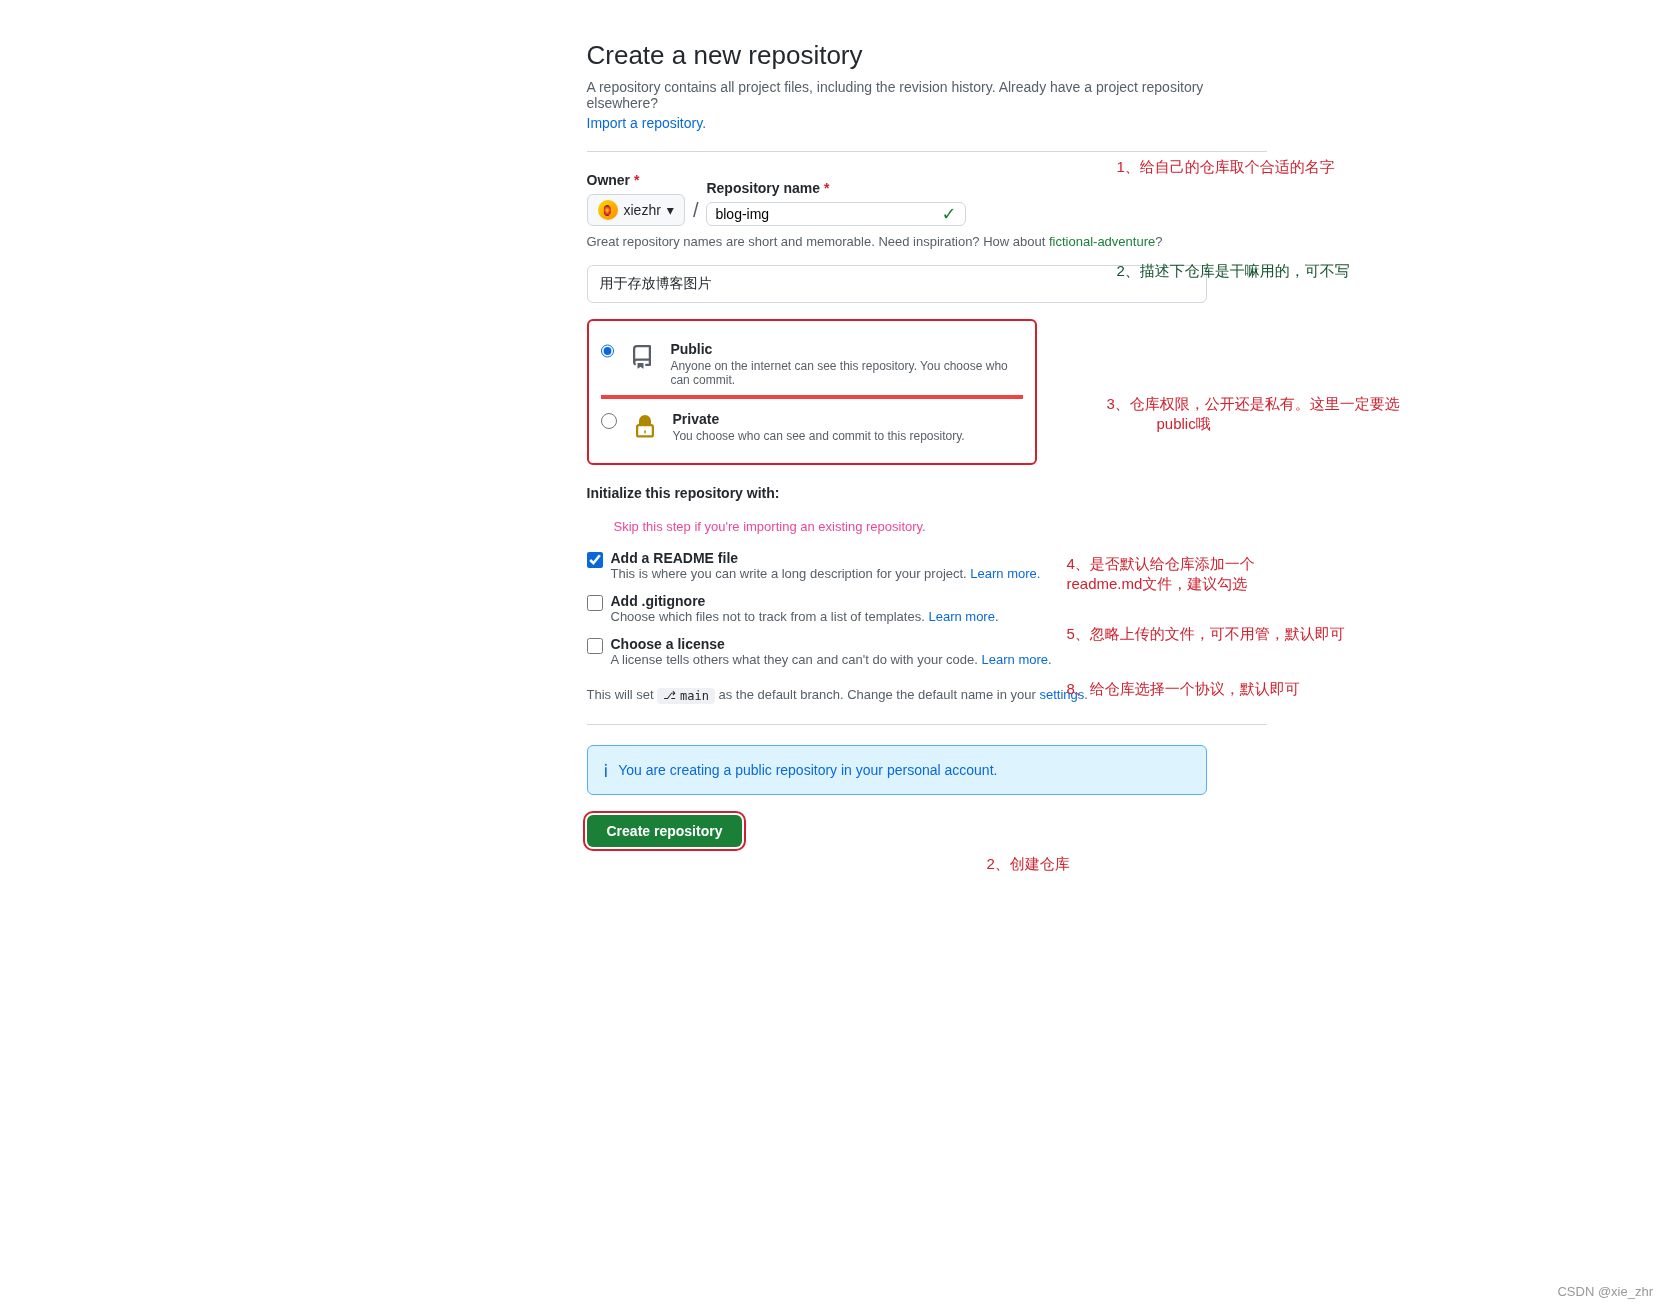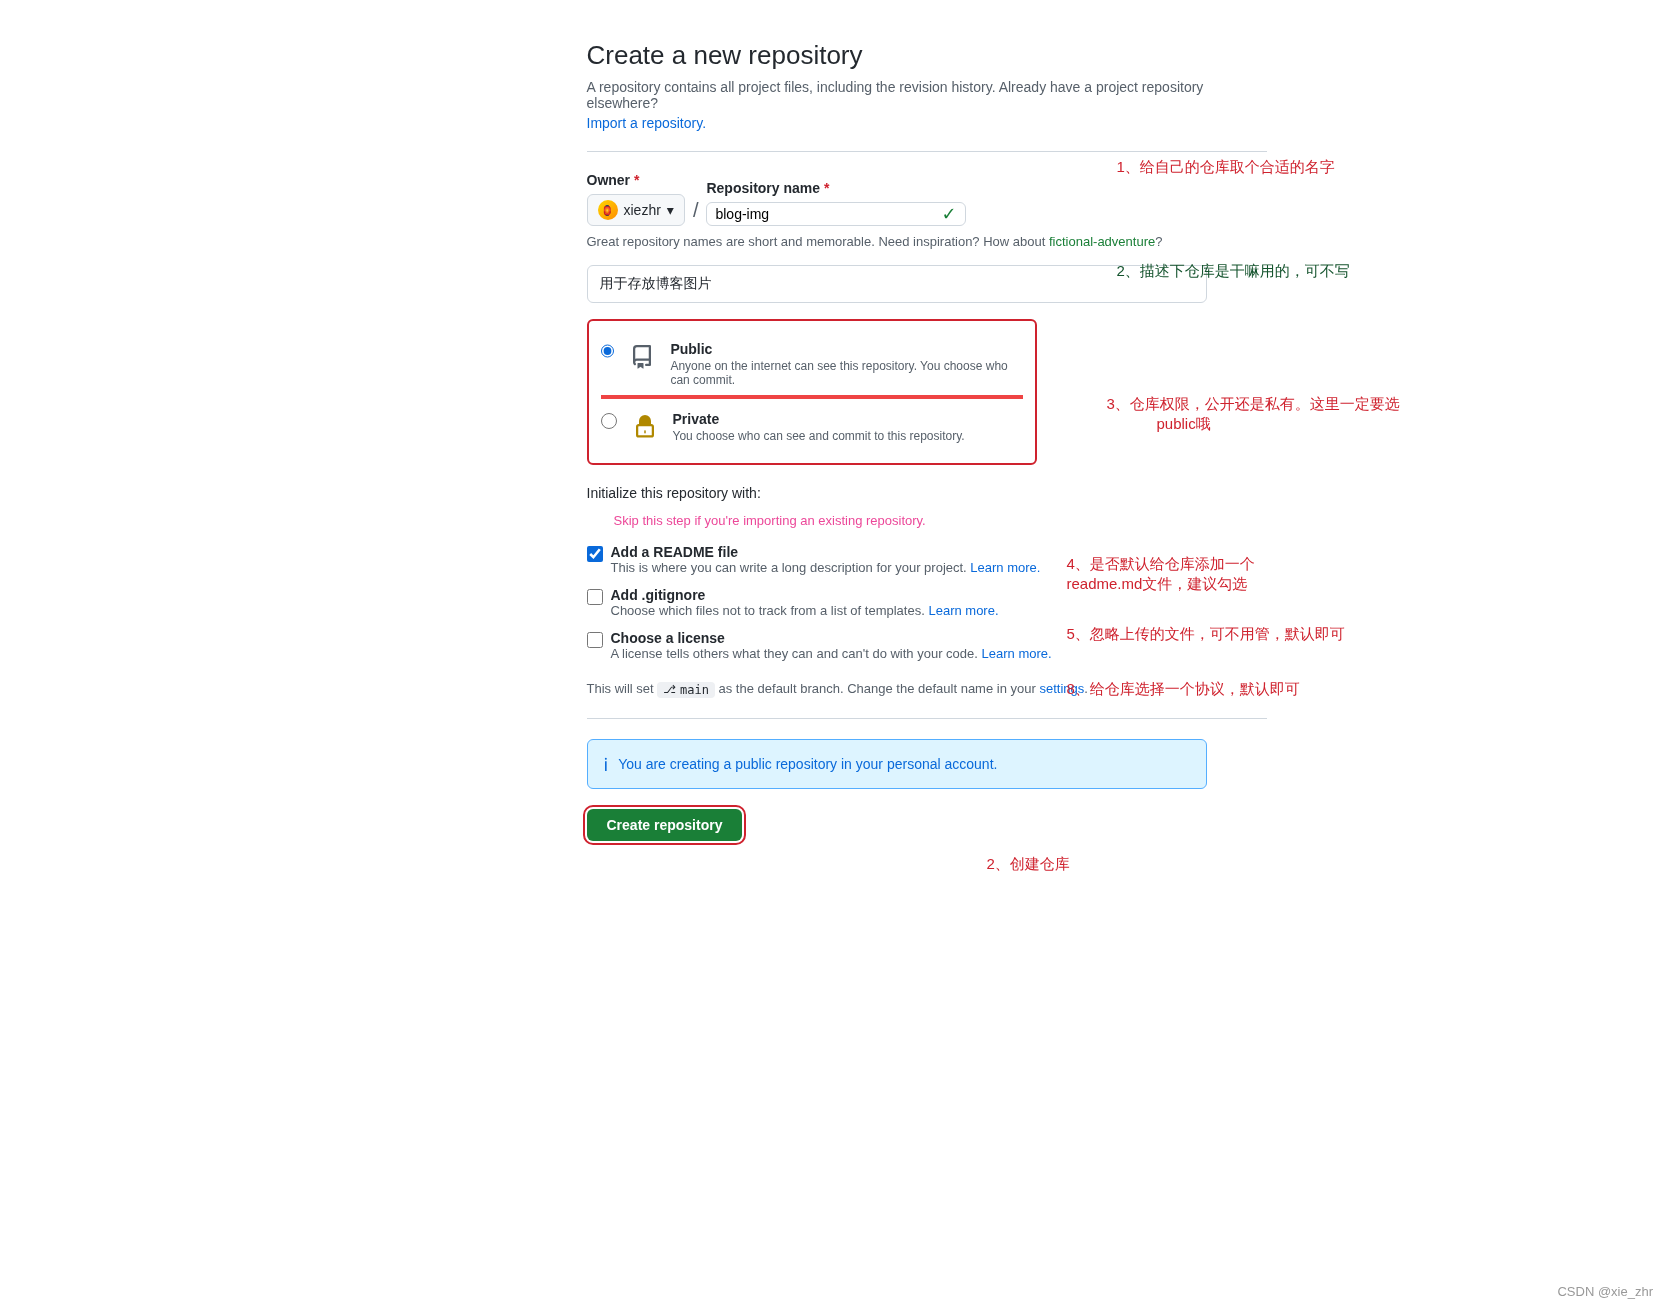--- a/index.html
+++ b/index.html
@@ -164,23 +164,23 @@
       margin-bottom: 2px;
     }
     .vis-desc {
       font-size: 12px;
       color: #57606a;
     }
     .init-section {
       margin-bottom: 20px;
     }
     .init-title {
-      font-weight: 400;
-      font-size: 14px;
-      margin-bottom: 12px;
+      font-weight: 700;
+      font-size: 14px;
+      margin-bottom: 18px;
     }
     .init-subtitle {
       font-size: 13px;
       color: #ec4899;
       margin-bottom: 16px;
       margin-left: 27px;
     }
     .checkbox-item {
       display: flex;
       align-items: flex-start;

